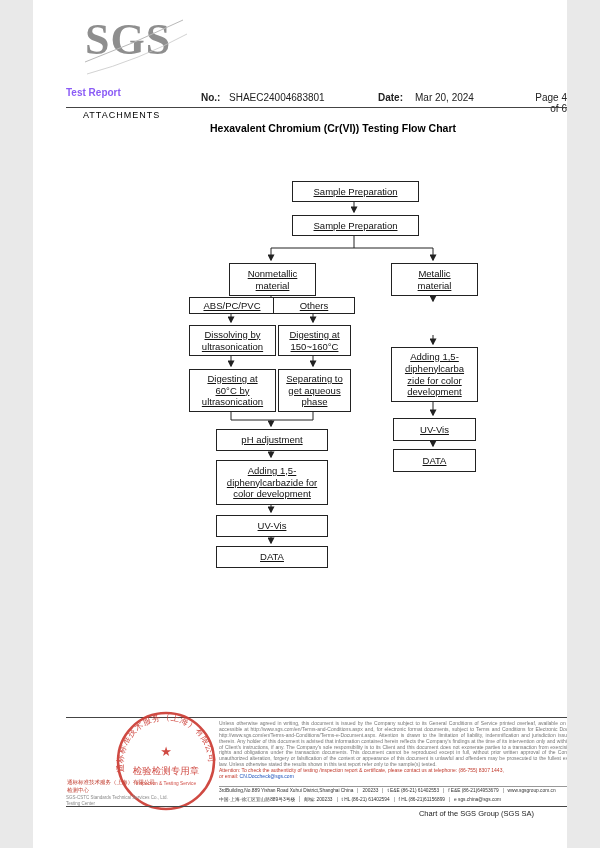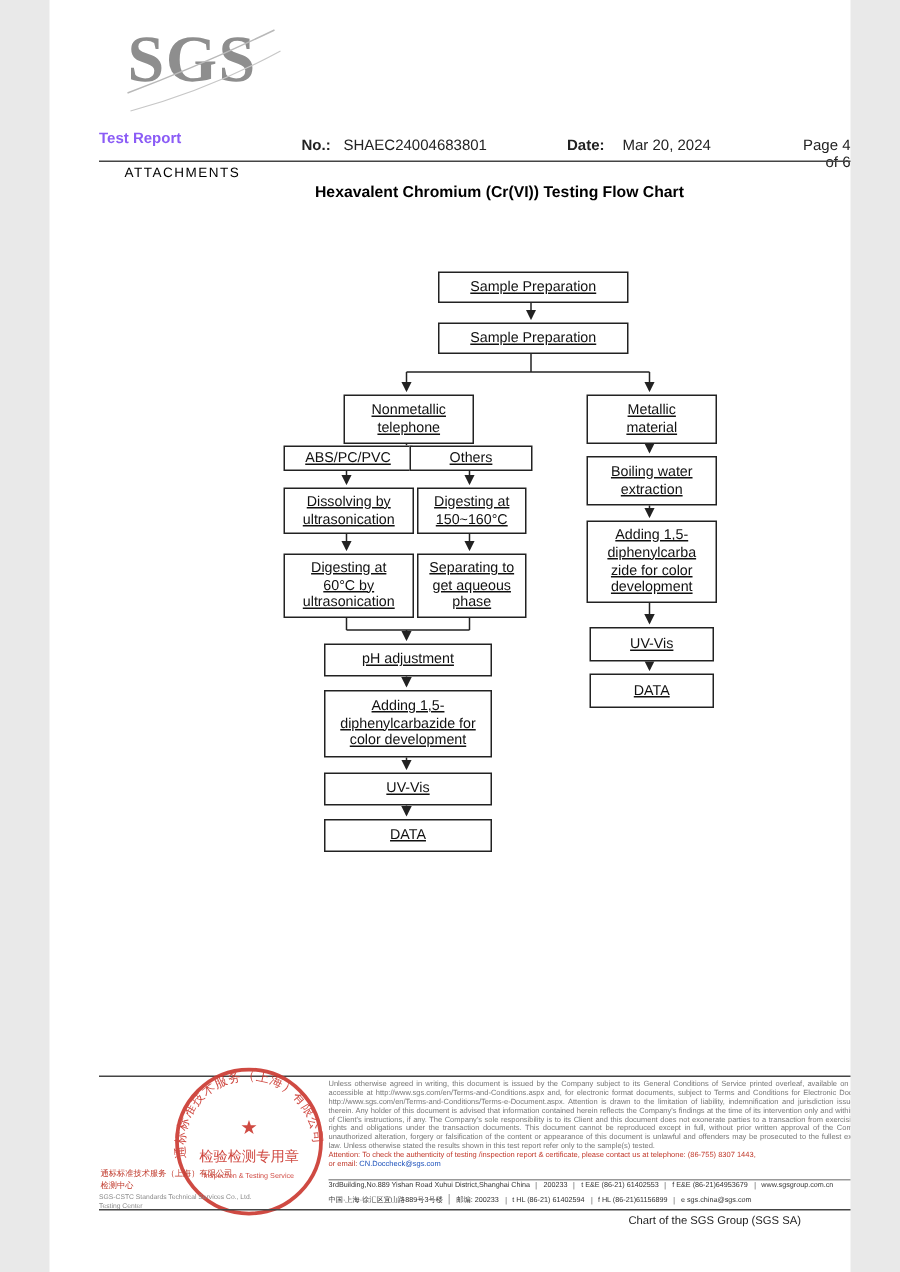--- a/index.html
+++ b/index.html
@@ -91,43 +91,41 @@
       <line x1="400" y1="294" x2="400" y2="301" marker-end="url(#arr)"></line>
       <line x1="400" y1="335" x2="400" y2="344" marker-end="url(#arr)"></line>
       <line x1="400" y1="400" x2="400" y2="415" marker-end="url(#arr)"></line>
       <line x1="400" y1="439" x2="400" y2="446" marker-end="url(#arr)"></line>
     </g>
   </svg>
 
   <div class="fbox" style="left:259px;top:181px;width:125px;height:19px">Sample Preparation</div>
   <div class="fbox" style="left:259px;top:215px;width:125px;height:19px">Sample Preparation</div>
   <div class="fbox" style="left:196px;top:263px;width:85px;height:31px">Nonmetallic
-telephone</div>
+material</div>
   <div class="fbox" style="left:358px;top:263px;width:85px;height:31px">Metallic
 material</div>
   <div class="fbox" style="left:156px;top:297px;width:84px;height:15px">ABS/PC/PVC</div>
   <div class="fbox" style="left:240px;top:297px;width:80px;height:15px">Others</div>
   <div class="fbox" style="left:156px;top:325px;width:85px;height:29px">Dissolving by
 ultrasonication</div>
   <div class="fbox" style="left:245px;top:325px;width:71px;height:29px">Digesting at
 150~160°C</div>
   <div class="fbox" style="left:156px;top:369px;width:85px;height:41px">Digesting at
 60°C by
 ultrasonication</div>
   <div class="fbox" style="left:183px;top:429px;width:110px;height:20px">pH adjustment</div>
   <div class="fbox" style="left:245px;top:369px;width:71px;height:41px">Separating to
 get aqueous
 phase</div>
   <div class="fbox" style="left:183px;top:460px;width:110px;height:43px">Adding 1,5-
 diphenylcarbazide for
 color development</div>
   <div class="fbox" style="left:183px;top:515px;width:110px;height:20px">UV-Vis</div>
   <div class="fbox" style="left:183px;top:546px;width:110px;height:20px">DATA</div>
-  <div class="fbox" style="left:358px;top:304px;width:85px;height:31px">Boiling water
-extraction</div>
   <div class="fbox" style="left:358px;top:347px;width:85px;height:53px">Adding 1,5-
 diphenylcarba
 zide for color
 development</div>
   <div class="fbox" style="left:360px;top:418px;width:81px;height:21px">UV-Vis</div>
   <div class="fbox" style="left:360px;top:449px;width:81px;height:21px">DATA</div>
 
   <div class="foot-rule" style="left:33px;top:717px;width:534px;"></div>
 
   <div class="disclaimer">Unless otherwise agreed in writing, this document is issued by the Company subject to its General Conditions of Service printed overleaf, available on request or accessible at http://www.sgs.com/en/Terms-and-Conditions.aspx and, for electronic format documents, subject to Terms and Conditions for Electronic Documents at http://www.sgs.com/en/Terms-and-Conditions/Terms-e-Document.aspx. Attention is drawn to the limitation of liability, indemnification and jurisdiction issues defined therein. Any holder of this document is advised that information contained herein reflects the Company's findings at the time of its intervention only and within the limits of Client's instructions, if any. The Company's sole responsibility is to its Client and this document does not exonerate parties to a transaction from exercising all their rights and obligations under the transaction documents. This document cannot be reproduced except in full, without prior written approval of the Company. Any unauthorized alteration, forgery or falsification of the content or appearance of this document is unlawful and offenders may be prosecuted to the fullest extent of the law. Unless otherwise stated the results shown in this test report refer only to the sample(s) tested.</div>

